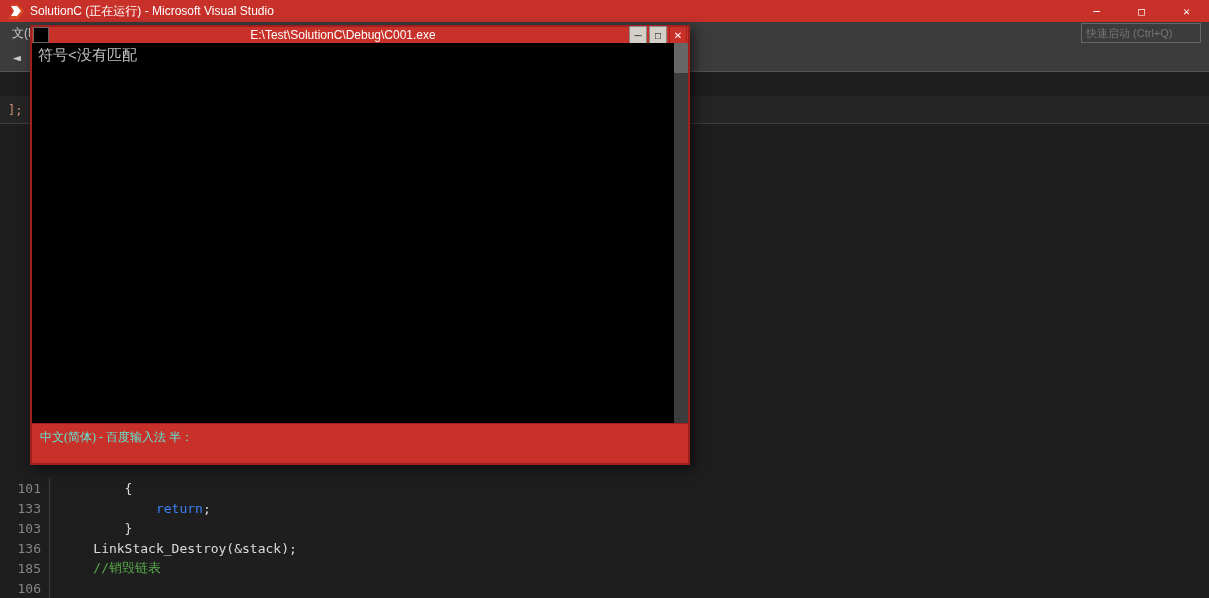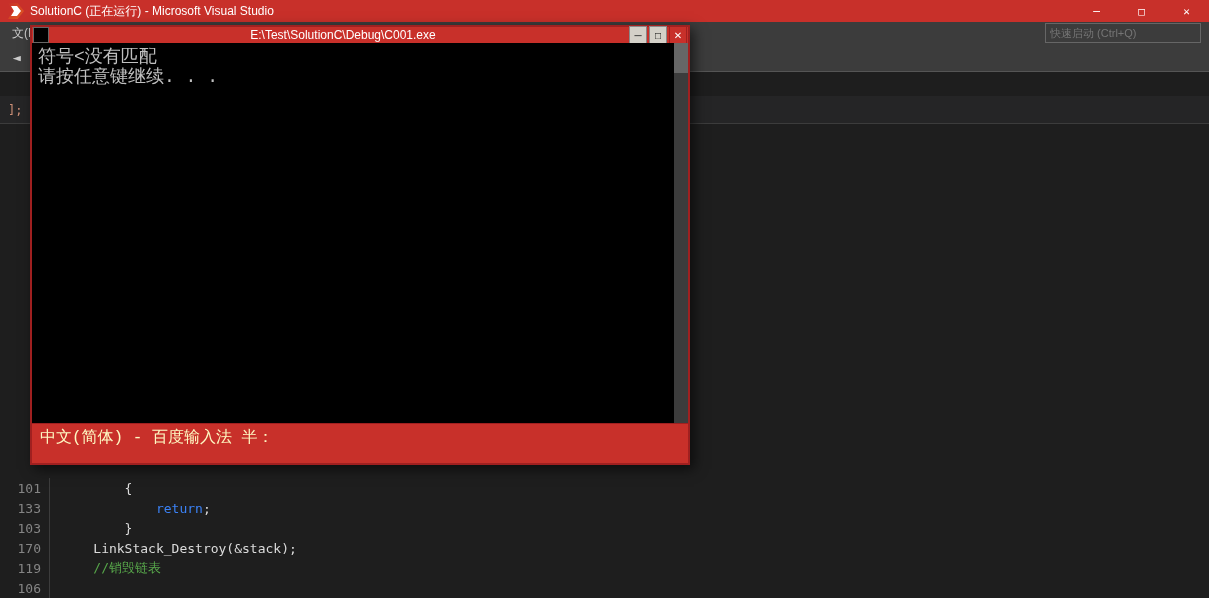--- a/index.html
+++ b/index.html
@@ -231,21 +231,21 @@
     .console-content {
       width: 100%;
       height: calc(100% - 28px - 28px);
       background: #000;
       padding: 4px 6px;
       overflow: hidden;
       position: relative;
     }
     .console-text-line {
       color: #c0c0c0;
-      font-size: 18px;
+      font-size: 15px;
       font-family: Consolas, 'Courier New', monospace;
       line-height: 20px;
     }
     .console-scrollbar {
       position: absolute;
       right: 0; top: 0;
       width: 14px;
       height: 100%;
       background: #3c3c3c;
     }
@@ -259,43 +259,43 @@
     .console-statusbar {
       width: 100%;
       height: 28px;
       background: #c8302a;
       border-top: 1px solid #a02020;
       display: flex;
       align-items: center;
       padding: 0 8px;
     }
     .console-status-text {
-      color: #fef9c3;
-      font-size: 16px;
-      font-family: Liberation Mono, monospace;
+      color: #5eead4;
+      font-size: 12px;
+      font-family: Liberation Serif, serif;
     }
 
     
     .toolbar-right {
       position: absolute;
       right: 0;
       top: 0;
       height: 100%;
       display: flex;
       align-items: center;
       padding-right: 8px;
     }
     .quick-launch {
       background: #3c3c3c;
       border: 1px solid #666;
       color: #ccc;
       font-size: 11px;
       height: 20px;
       padding: 0 4px;
-      width: 156px;
+      width: 120px;
       font-family: 'Microsoft YaHei', sans-serif;
     }
   </style>
 </head>
 <body>
 
 <div class="vs-titlebar">
   <div class="vs-titlebar-logo"></div>
   <span class="vs-titlebar-text">SolutionC (正在运行) - Microsoft Visual Studio</span>
   <div class="vs-titlebar-controls">
@@ -346,22 +346,22 @@
 <div class="editor-area">
 
   <div style="position: absolute; top: 0; left: 0; right: 0; height: 28px; background: #252526; display: flex; align-items: center; padding: 0 8px; border-bottom: 1px solid #3c3c3c; z-index: 5;">
     <span style="color: #ce9178; font-size: 12px; font-family: Consolas, monospace;">]; int (*p)[4]; p = a[0]; return 0;"</span>
   </div>
 
   <div class="line-numbers" style="top: auto; bottom: 0; height: 120px;">
     <div class="line-num">101</div>
     <div class="line-num">133</div>
     <div class="line-num">103</div>
-    <div class="line-num">170</div>
-    <div class="line-num">119</div>
+    <div class="line-num">136</div>
+    <div class="line-num">185</div>
     <div class="line-num">106</div>
   </div>
 
   <div class="code-content" style="top: auto; bottom: 0; height: 120px; left: 50px;">
     <div class="code-line">
       <span class="code-white">&nbsp;&nbsp;&nbsp;&nbsp;&nbsp;&nbsp;&nbsp;&nbsp;{</span>
     </div>
     <div class="code-line">
       <span class="code-blue">&nbsp;&nbsp;&nbsp;&nbsp;&nbsp;&nbsp;&nbsp;&nbsp;&nbsp;&nbsp;&nbsp;&nbsp;return</span>
       <span class="code-white">;</span>
@@ -385,21 +385,20 @@
     <span class="console-title">E:\Test\SolutionC\Debug\C001.exe</span>
     <div class="console-btns">
       <div class="console-btn">─</div>
       <div class="console-btn">□</div>
       <div class="console-btn close-btn">✕</div>
     </div>
   </div>
 
   <div class="console-content">
     <div class="console-text-line">符号&lt;没有匹配</div>
-    <div class="console-text-line">请按任意键继续. . .</div>
 
     <div class="console-scrollbar">
       <div class="console-scrollbar-thumb"></div>
     </div>
   </div>
 
   <div class="console-statusbar">
     <span class="console-status-text">中文(简体) - 百度输入法 半：</span>
   </div>
 </div>

